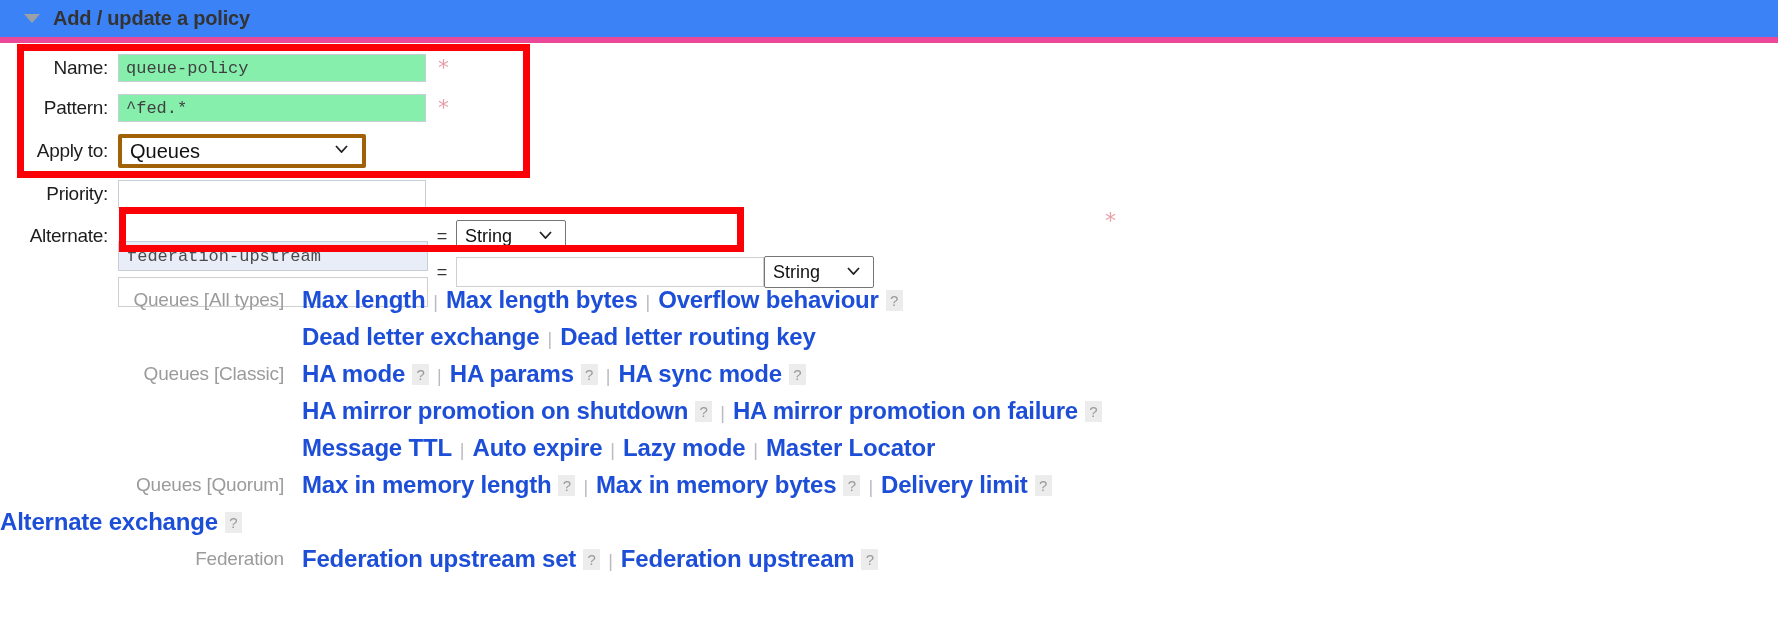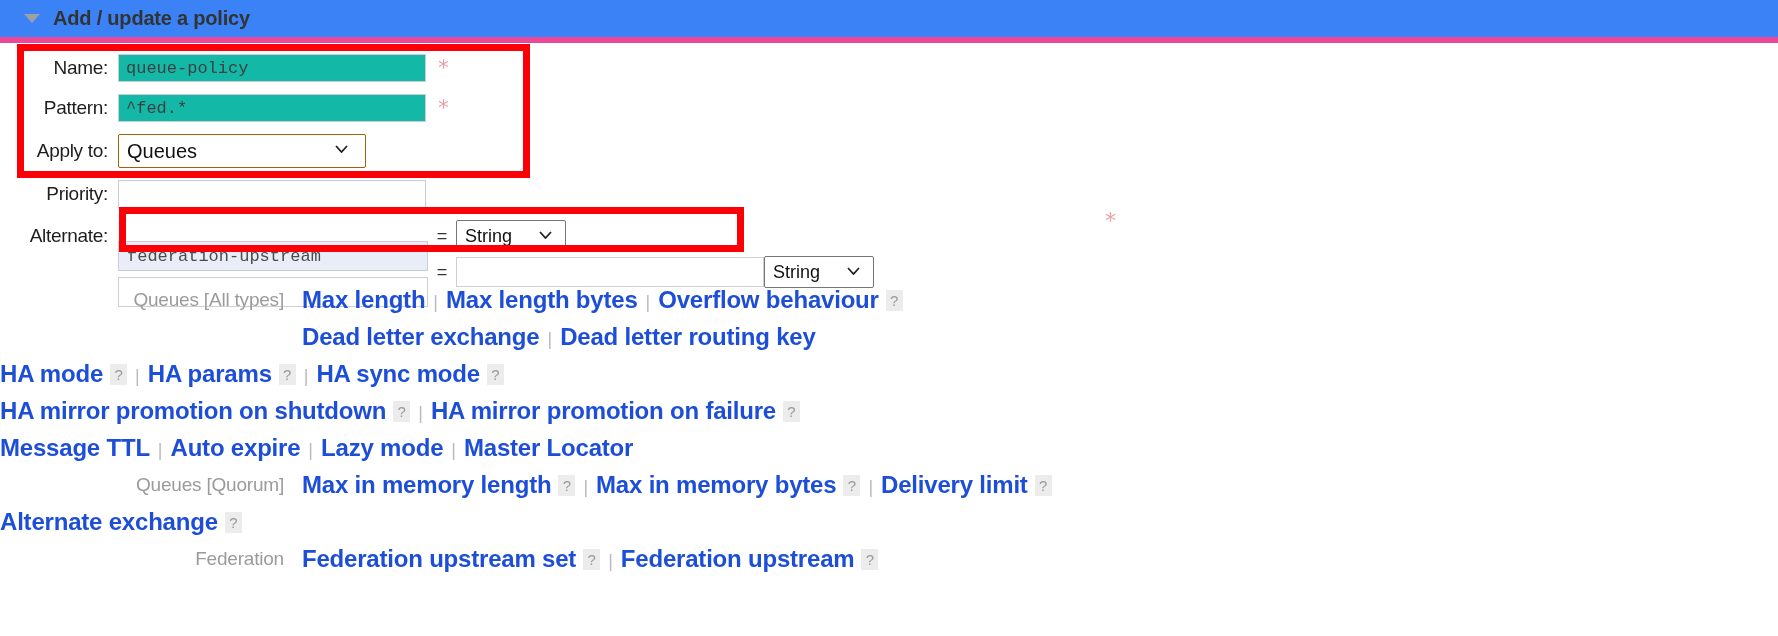--- a/index.html
+++ b/index.html
@@ -62,21 +62,21 @@
     padding-right: 10px;
     font-size: 19px;
     color: #1d1d1d;
     box-sizing: border-box;
     letter-spacing: -0.3px;
   }
   .txt-input {
     height: 28px;
     box-sizing: border-box;
     border: 1px solid #c8cdd6;
-    background: #14b8a6;
+    background: #86efac;
     font-family: "Liberation Mono", monospace;
     font-size: 17px;
     color: #3f3f3f;
     padding: 0 7px;
     line-height: 26px;
     outline: none;
   }
   .txt-input.blank {
     background: #ffffff;
     color: #333;
@@ -97,21 +97,21 @@
     left: 1093px;
     top: 210px;
   }
 
   select.applyto {
     -webkit-appearance: none;
     appearance: none;
     width: 248px;
     height: 34px;
     box-sizing: border-box;
-    border: 1px solid #a16207;
+    border: 4px solid #a16207;
     border-radius: 2px;
     background: #ffffff;
     font-family: "Liberation Sans", sans-serif;
     font-size: 20px;
     color: #111;
     padding: 0 8px;
     outline: none;
   }
   .select-wrap { position: relative; display: inline-block; }
   .select-wrap .chev {
@@ -334,20 +334,21 @@
 
 <div class="links" id="links">
     <div class="link-row">
       <div class="link-group-label">Queues [All types]</div>
       <div class="link-lines">
         <div class="link-line"><span class="lnk">Max length</span><span class="sep">|</span><span class="lnk">Max length bytes</span><span class="sep">|</span><span class="lnk">Overflow behaviour</span><span class="help">?</span></div>
         <div class="link-line"><span class="lnk">Dead letter exchange</span><span class="sep">|</span><span class="lnk">Dead letter routing key</span></div>
       </div>
     </div>
     <div class="link-row">
+      <div class="link-group-label">Queues [Classic]</div>
       <div class="link-lines">
         <div class="link-line"><span class="lnk">HA mode</span><span class="help">?</span><span class="sep">|</span><span class="lnk">HA params</span><span class="help">?</span><span class="sep">|</span><span class="lnk">HA sync mode</span><span class="help">?</span></div>
         <div class="link-line"><span class="lnk">HA mirror promotion on shutdown</span><span class="help">?</span><span class="sep">|</span><span class="lnk">HA mirror promotion on failure</span><span class="help">?</span></div>
         <div class="link-line"><span class="lnk">Message TTL</span><span class="sep">|</span><span class="lnk">Auto expire</span><span class="sep">|</span><span class="lnk">Lazy mode</span><span class="sep">|</span><span class="lnk">Master Locator</span></div>
       </div>
     </div>
     <div class="link-row">
       <div class="link-group-label">Queues [Quorum]</div>
       <div class="link-lines">
         <div class="link-line"><span class="lnk">Max in memory length</span><span class="help">?</span><span class="sep">|</span><span class="lnk">Max in memory bytes</span><span class="help">?</span><span class="sep">|</span><span class="lnk">Delivery limit</span><span class="help">?</span></div>

